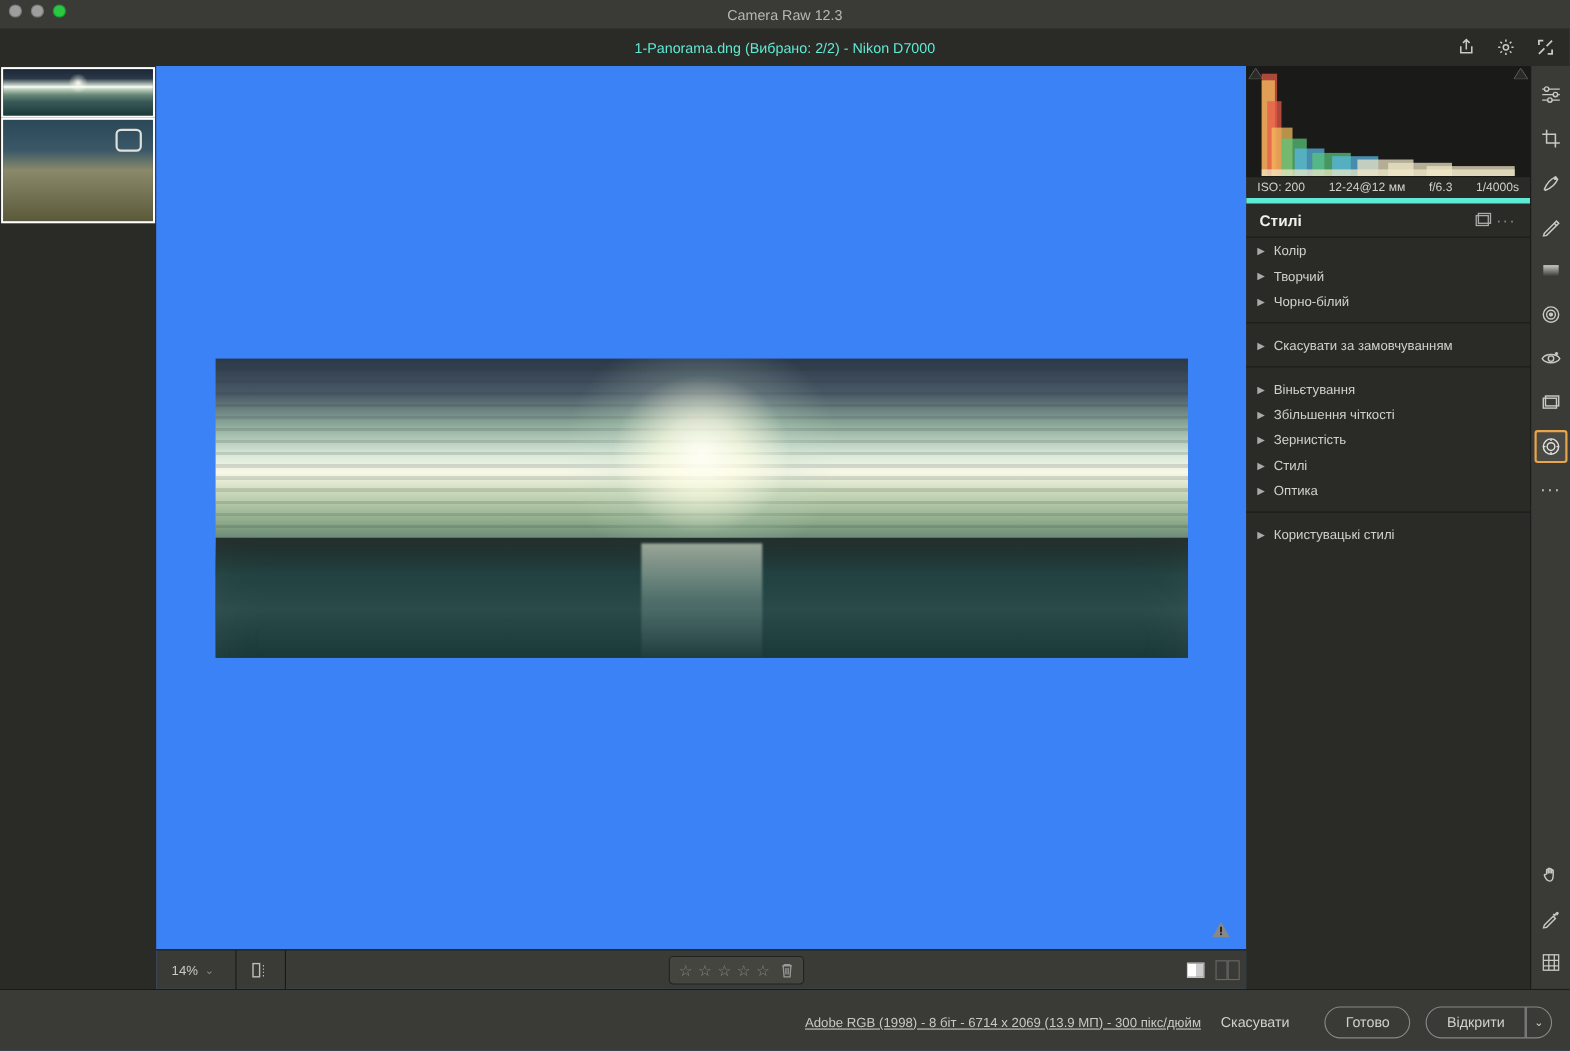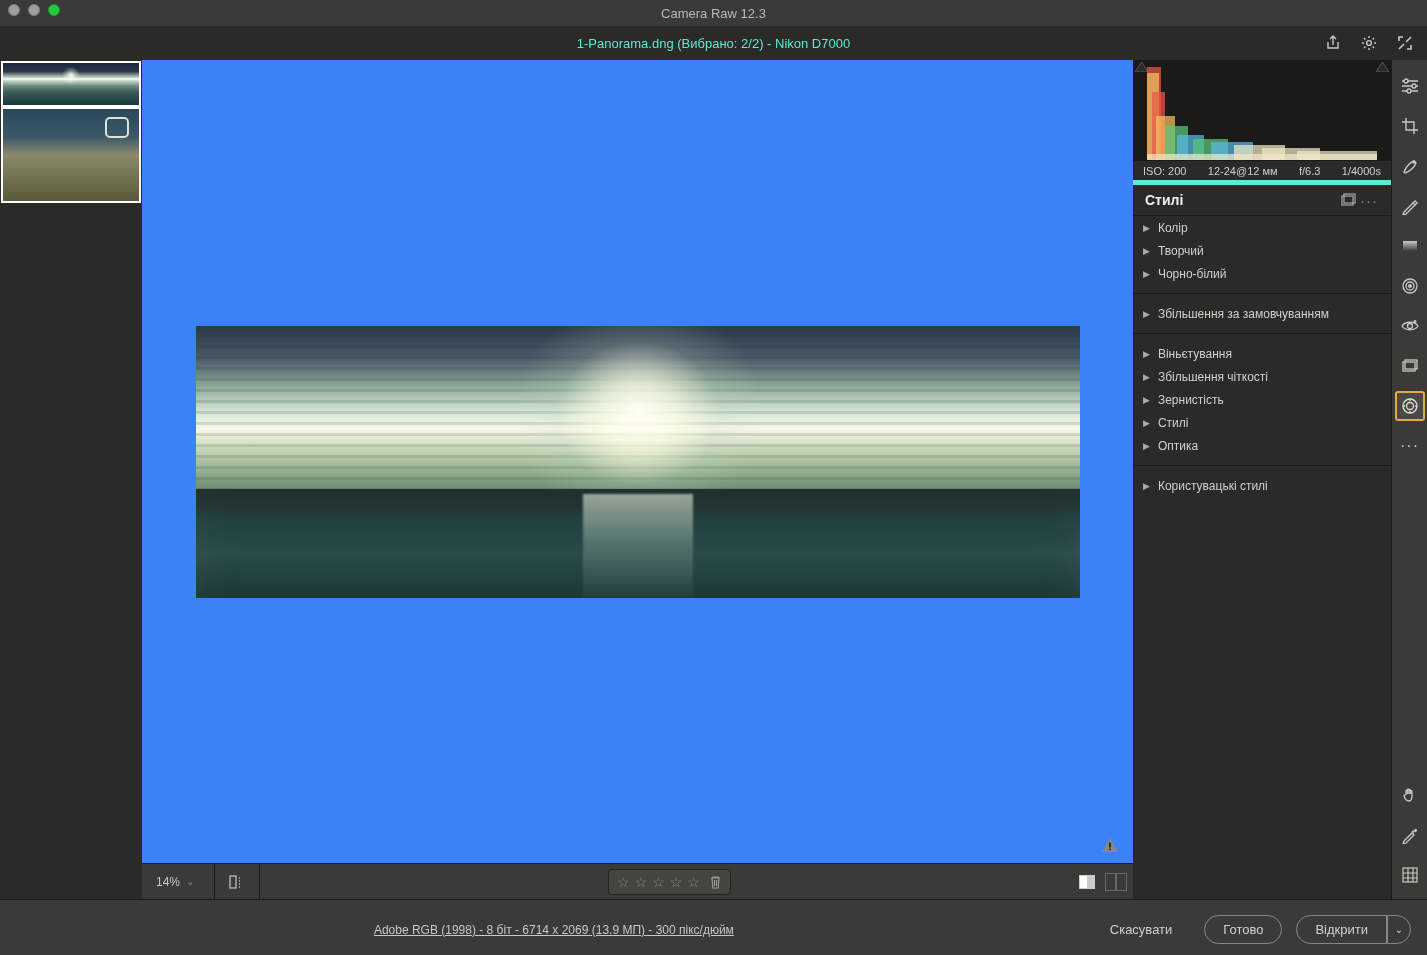--- a/index.html
+++ b/index.html
@@ -73,21 +73,21 @@
   .preset-item{height:23px;display:flex;align-items:center;padding:0 10px;font-size:12px;color:#d0d0cc;cursor:pointer;}
   .preset-item .tri{margin-right:8px;font-size:9px;color:#aaa;}
   .preset-sep{height:1px;background:#1a1a18;margin:8px 0;}
   
   .far-toolbar{width:36px;background:#3a3a36;display:flex;flex-direction:column;align-items:center;padding-top:12px;gap:12px;border-left:1px solid #1a1a18;position:relative;}
   .far-toolbar .tbtn{width:28px;height:28px;display:flex;align-items:center;justify-content:center;cursor:pointer;color:#c8c8c4;border-radius:2px;}
   .far-toolbar .tbtn.active{outline:2px solid #e8a54a;outline-offset:-1px;background:#4a4a44;}
   .far-bottom{position:absolute;bottom:10px;display:flex;flex-direction:column;gap:12px;align-items:center;}
   
   .footer { height:60px; background:#3a3a36; display:flex; align-items:center; padding:0 16px; border-top:1px solid #1a1a18;}
-  .footer .link{flex:1;text-align:center;font-size:12px;color:#c8c8c4;text-decoration:underline;cursor:pointer;}
+  .footer .link{flex:1;text-align:right;font-size:12px;color:#c8c8c4;text-decoration:underline;cursor:pointer;}
   .footer .btns{display:flex;gap:14px;align-items:center;}
   .footer .btn{border:1px solid #888;background:transparent;color:#d0d0cc;font-size:13px;padding:6px 18px;border-radius:18px;cursor:pointer;}
   .footer .btn.plain{border:none;}
   .footer .btn-split{display:flex;}
   .footer .btn-split .btn{border-radius:18px 0 0 18px;text-align:center;}
   .footer .btn-split .drop{border:1px solid #888;border-left-width:1px;border-radius:0 18px 18px 0;width:24px;display:flex;align-items:center;justify-content:center;cursor:pointer;font-size:10px;color:#d0d0cc;}
   
   svg{display:block;}
 </style>
 </head>
@@ -233,21 +233,21 @@
           <span class="tri">▶</span>
           <span>Творчий</span>
         </div>
       <div class="preset-item">
           <span class="tri">▶</span>
           <span>Чорно-білий</span>
         </div>
       <div class="preset-sep"></div>
       <div class="preset-item">
           <span class="tri">▶</span>
-          <span>Збільшення за замовчуванням</span>
+          <span>Скасувати за замовчуванням</span>
         </div>
       <div class="preset-sep"></div>
       <div class="preset-item">
           <span class="tri">▶</span>
           <span>Віньєтування</span>
         </div>
       <div class="preset-item">
           <span class="tri">▶</span>
           <span>Збільшення чіткості</span>
         </div>

